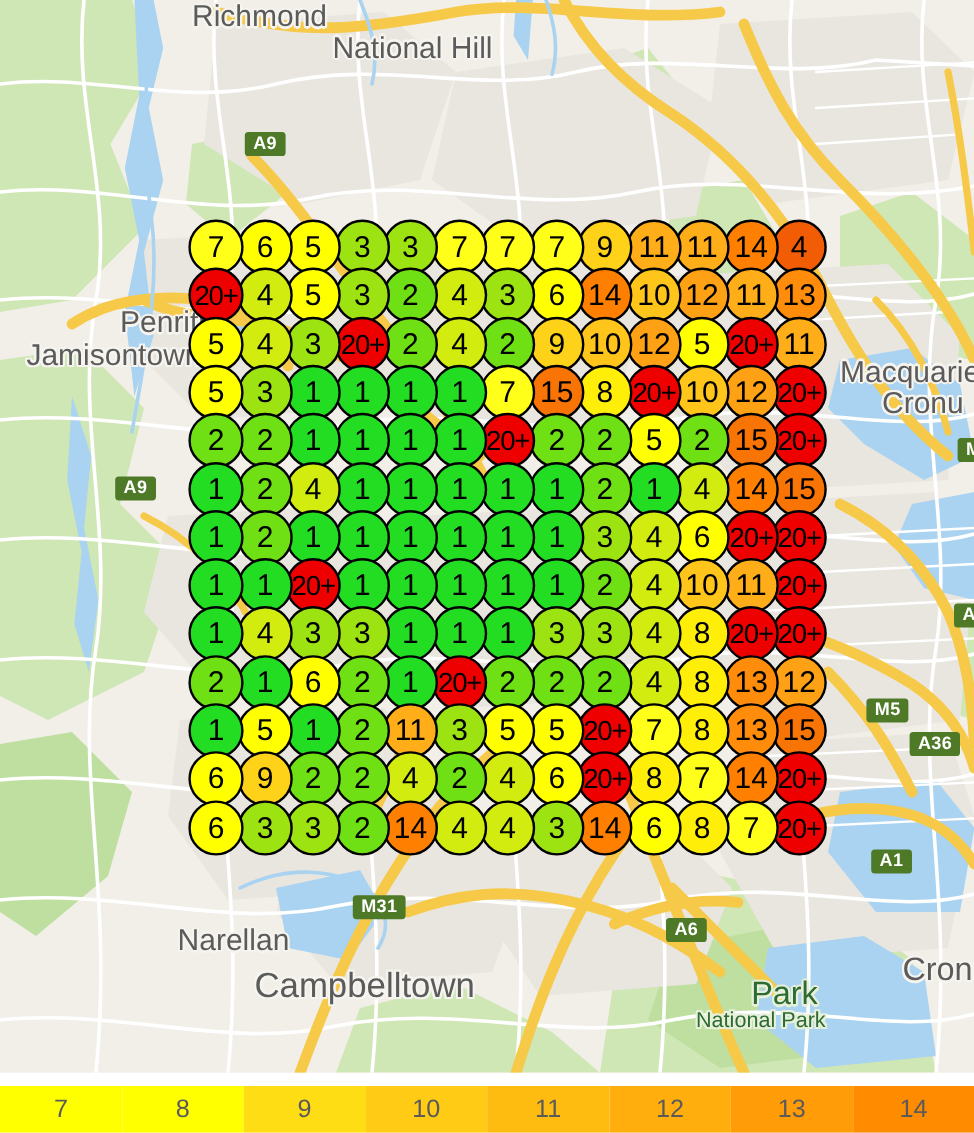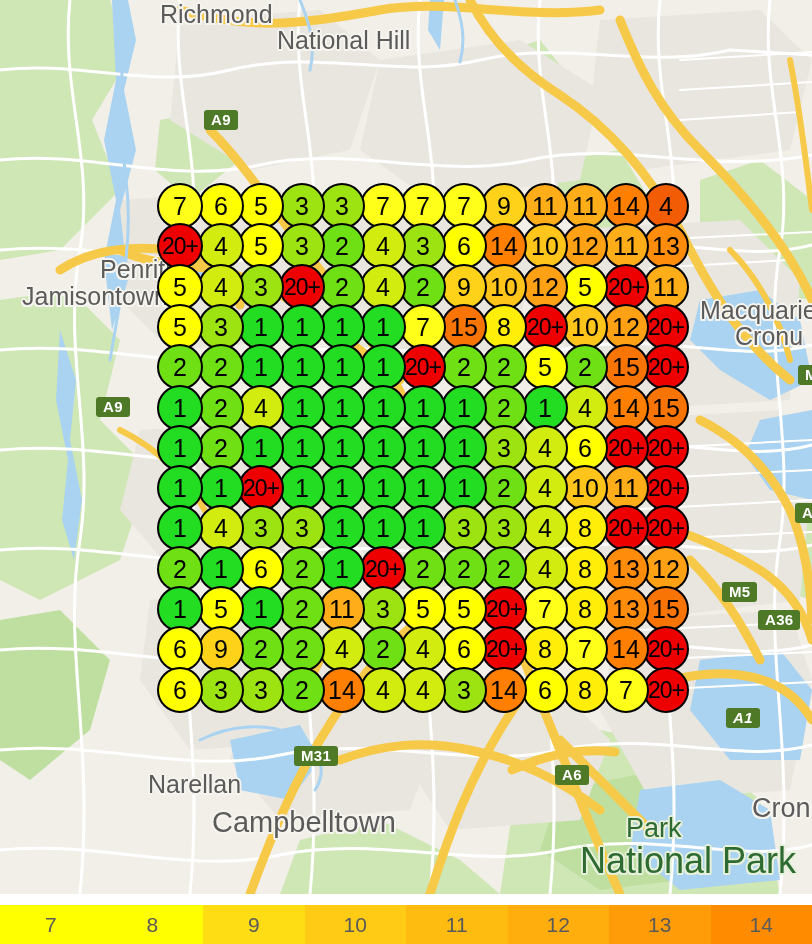--- a/index.html
+++ b/index.html
@@ -238,29 +238,29 @@
     <div id="map-labels">
         <div class="map-label" style="left: 160px; top: 0px; font-size: 25px;">Richmond</div>
         <div class="map-label" style="left: 277px; top: 26px; font-size: 25px;">National Hill</div>
         <div class="map-label" style="left: 100px; top: 255px; font-size: 25px;">Penrith</div>
         <div class="map-label" style="left: 22px; top: 282px; font-size: 25px;">Jamisontown</div>
         <div class="map-label" style="left: 700px; top: 296px; font-size: 25px;">Macquarie</div>
         <div class="map-label" style="left: 735px; top: 322px; font-size: 25px;">Cronu</div>
         <div class="map-label" style="left: 148px; top: 770px; font-size: 25px;">Narellan</div>
         <div class="map-label" style="left: 212px; top: 806px; font-size: 29px;">Campbelltown</div>
         <div class="map-label park" style="left: 626px; top: 813px; font-size: 27px;">Park</div>
-        <div class="map-label park" style="left: 580px; top: 840px; font-size: 36px;">National Park</div>
+        <div class="map-label park" style="left: 580px; top: 840px; font-size: 18px;">National Park</div>
         <div class="map-label" style="left: 752px; top: 793px; font-size: 27px;">Cronu</div>
       </div>
     <div id="map-shields">
         <div class="shield" style="left: 204px; top: 110px;">A9</div>
         <div class="shield" style="left: 96px; top: 397px;">A9</div>
         <div class="shield" style="left: 722px; top: 582px;">M5</div>
         <div class="shield" style="left: 758px; top: 610px;">A36</div>
-        <div class="shield" style="left: 726px; top: 708px; font-style: italic;">A1</div>
+        <div class="shield" style="left: 726px; top: 708px;">A1</div>
         <div class="shield" style="left: 294px; top: 746px;">M31</div>
         <div class="shield" style="left: 555px; top: 765px;">A6</div>
         <div class="shield" style="left: 795px; top: 503px;">A2</div>
         <div class="shield" style="left: 798px; top: 365px;">M</div>
       </div>
 
     <div id="grid-layer">
         <div class="marker" style="left: 157px; top: 183px; background: rgb(255, 255, 26); z-index: 113;">7</div>
         <div class="marker" style="left: 198px; top: 183px; background: rgb(255, 255, 0); z-index: 112;">6</div>
         <div class="marker" style="left: 238px; top: 183px; background: rgb(255, 255, 0); z-index: 111;">5</div>

